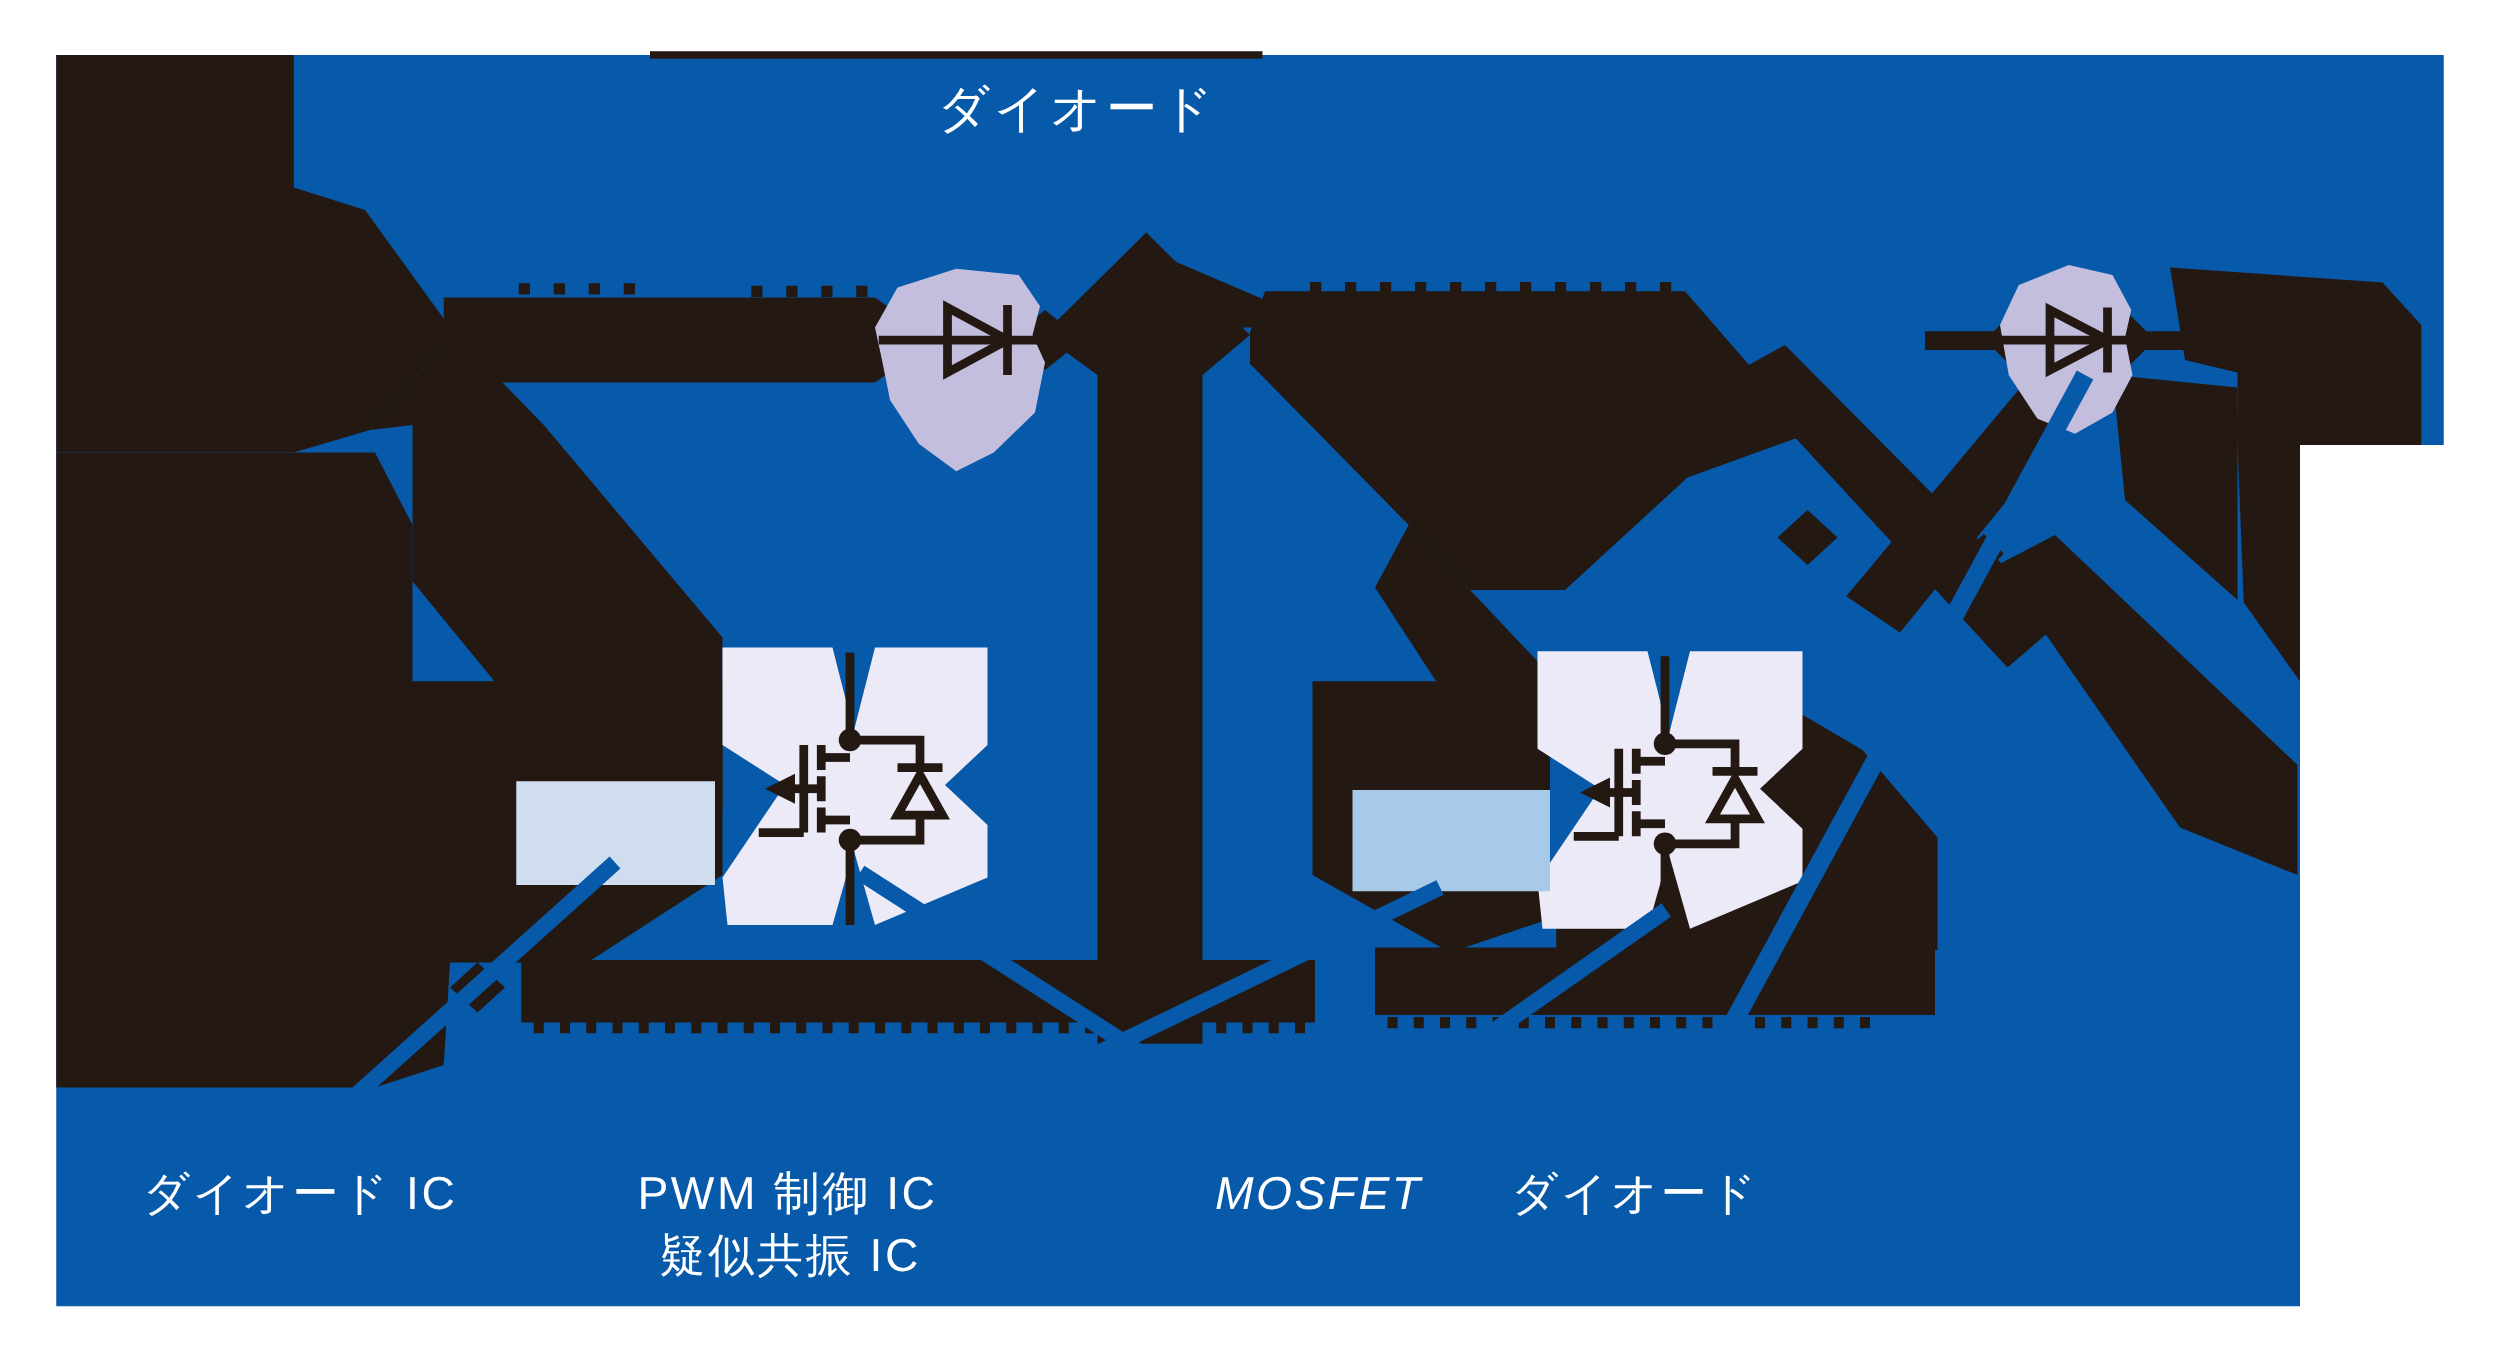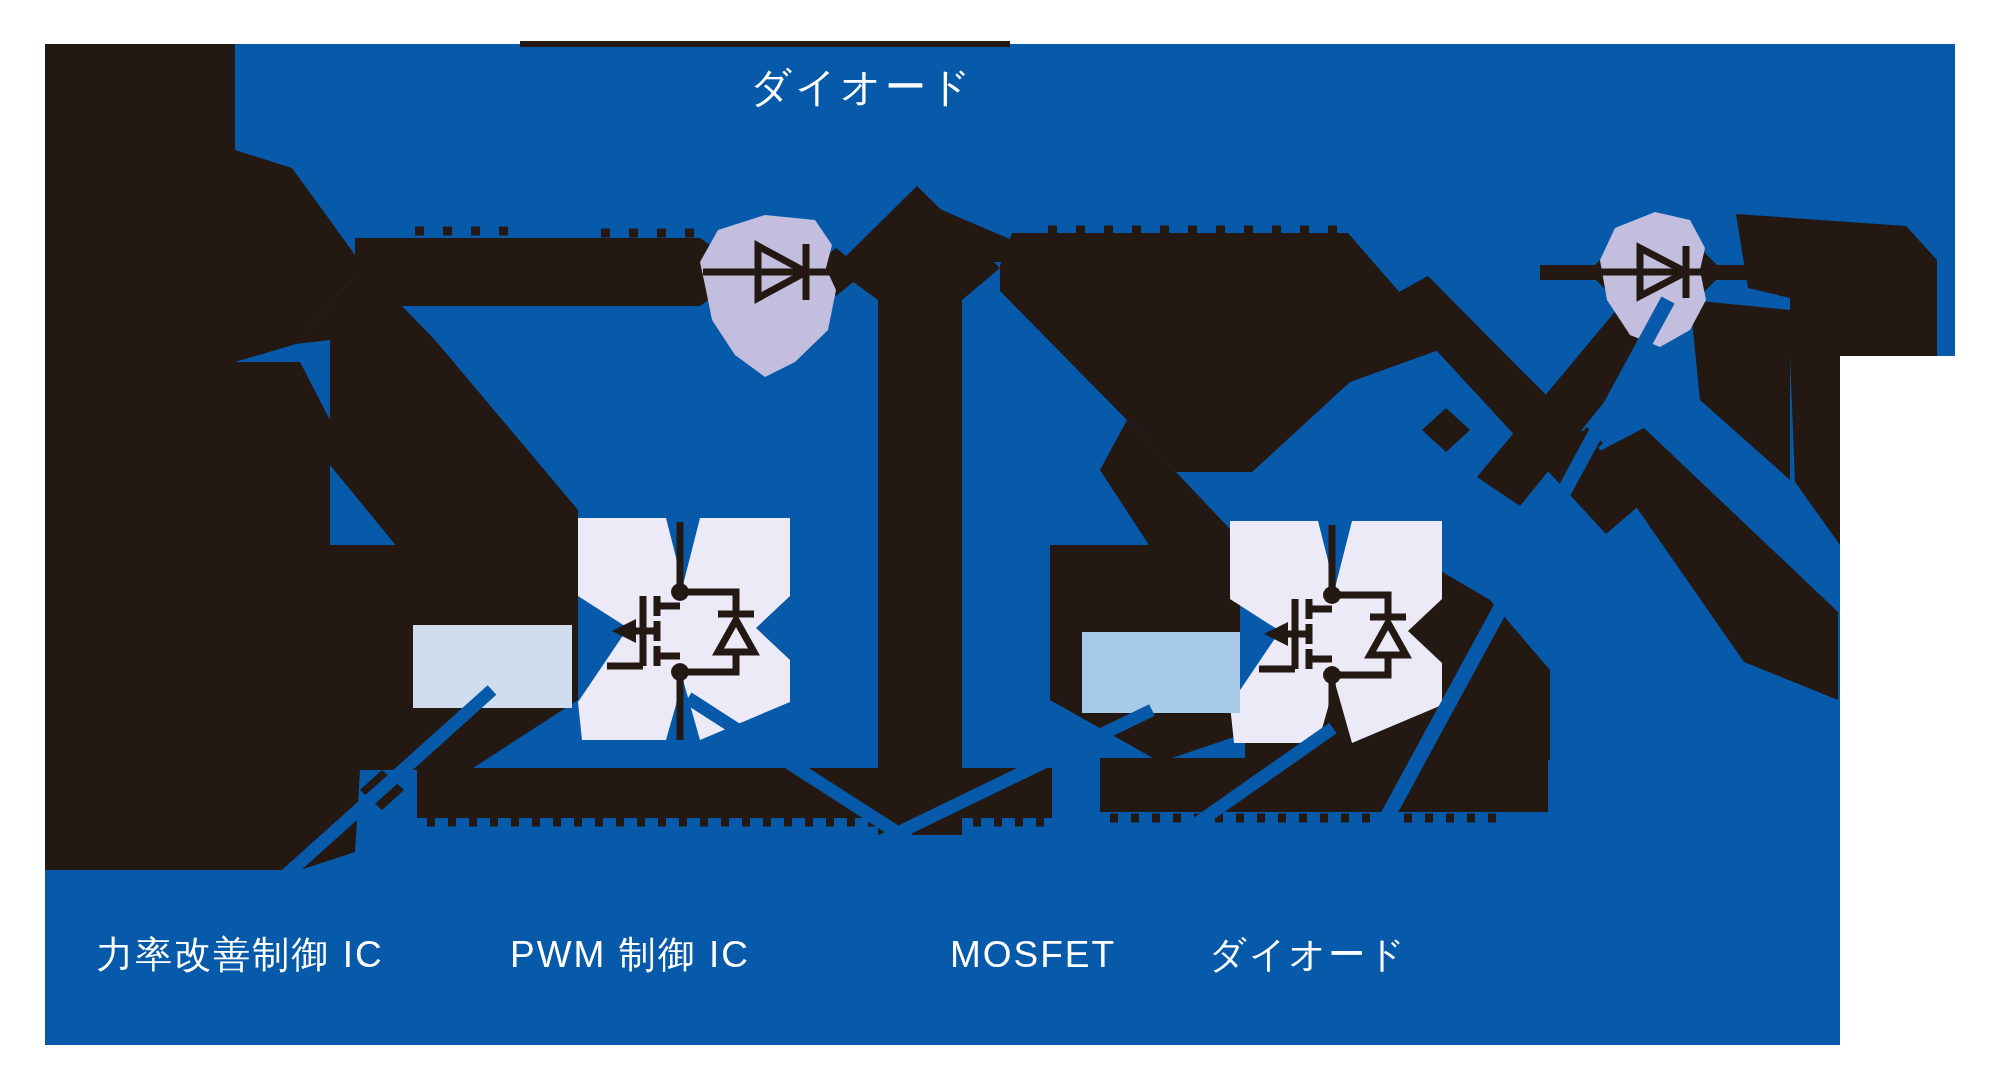--- a/index.html
+++ b/index.html
@@ -164,22 +164,23 @@
     <line x1="492" y1="690" x2="256" y2="902"></line>
     <line x1="688" y1="698" x2="1030" y2="918"></line>
     <line x1="1333" y1="728" x2="1062" y2="918"></line>
     <line x1="1152" y1="710" x2="718" y2="920"></line>
     <line x1="1668" y1="300" x2="1330" y2="922" stroke-width="15"></line>
   </g>
 </svg>
 
 <div class="title" style="left:750px; top:60px; width:200px;">ダイオード</div>
 
-<div class="lbl" style="left:90px; top:936px; width:300px;">力率改善制御 IC</div>
+<div class="lbl" style="left:90px; top:936px; width:300px;">ダイオード IC</div>
 
 <div class="lbl" style="left:480px; top:936px; width:300px;text-align:center;">PWM 制御 IC</div>
 
+<div class="lbl" style="left:482px; top:986px; width:300px;">疑似共振 IC</div>
 
-<div class="lbl" style="left:883px; top:936px; width:300px;">MOSFET</div>
+<div class="lbl" style="left:905px; top:936px; width:300px;font-style:italic;">MOSFET</div>
 
 <div class="lbl" style="left:1158px; top:936px; width:300px;">ダイオード</div>
 
 </div>
 
 </body></html>

